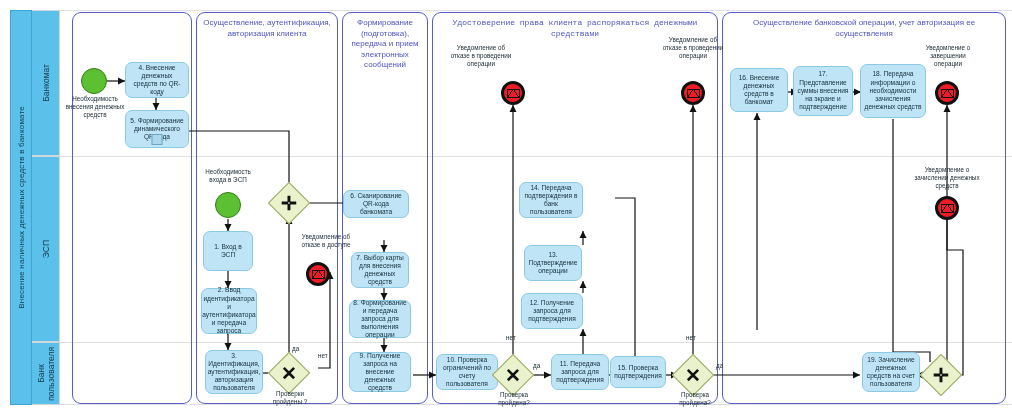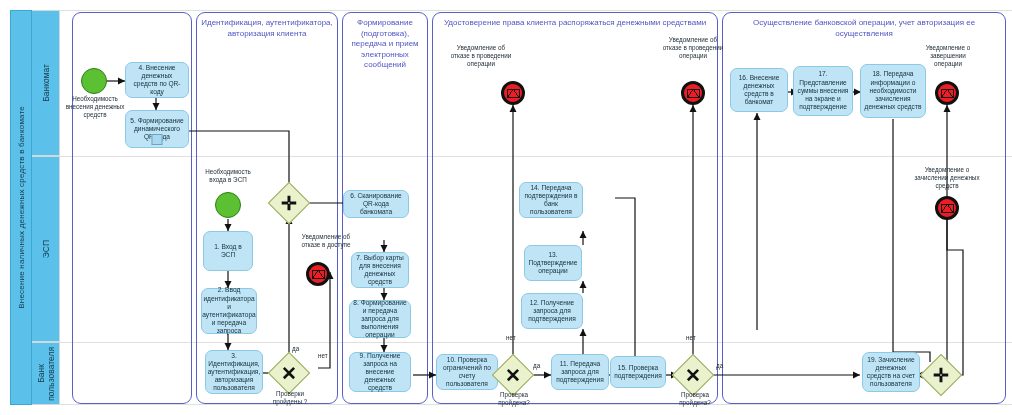--- a/index.html
+++ b/index.html
@@ -120,27 +120,27 @@
   </div>
 
   <div class="lane-sep" style="top:10px;"></div>
   <div class="lane-sep" style="top:156px;"></div>
   <div class="lane-sep" style="top:342px;"></div>
   <div class="lane-sep" style="top:404px;"></div>
 
   <div class="phase" style="left:72px;top:12px;width:120px;height:392px;"></div>
 
   <div class="phase" style="left:196px;top:12px;width:142px;height:392px;"></div>
-  <div class="phase-lbl" style="left:198px;top:18px;width:138px;">Идентификация, аутентификатора, авторизация клиента</div>
+  <div class="phase-lbl" style="left:198px;top:18px;width:138px;">Осуществление, аутентификация, авторизация клиента</div>
 
   <div class="phase" style="left:342px;top:12px;width:86px;height:392px;"></div>
   <div class="phase-lbl" style="left:343px;top:18px;width:84px;">Формирование (подготовка), передача и прием электронных сообщений</div>
 
   <div class="phase" style="left:432px;top:12px;width:286px;height:392px;"></div>
-  <div class="phase-lbl" style="left:434px;top:18px;width:282px;">Удостоверение права клиента распоряжаться денежными средствами</div>
+  <div class="phase-lbl" style="left:434px;top:18px;width:282px;font-family:Liberation Mono, monospace;">Удостоверение права клиента распоряжаться денежными средствами</div>
 
   <div class="phase" style="left:722px;top:12px;width:284px;height:392px;"></div>
   <div class="phase-lbl" style="left:724px;top:18px;width:280px;">Осуществление банковской операции, учет авторизация ее осуществления</div>
 
   <svg class="flows">
     <defs>
       <marker id="ah" markerWidth="7" markerHeight="7" refX="6" refY="3" orient="auto">
         <path d="M0,0 L6,3 L0,6 z" fill="#111"></path>
       </marker>
     </defs>

